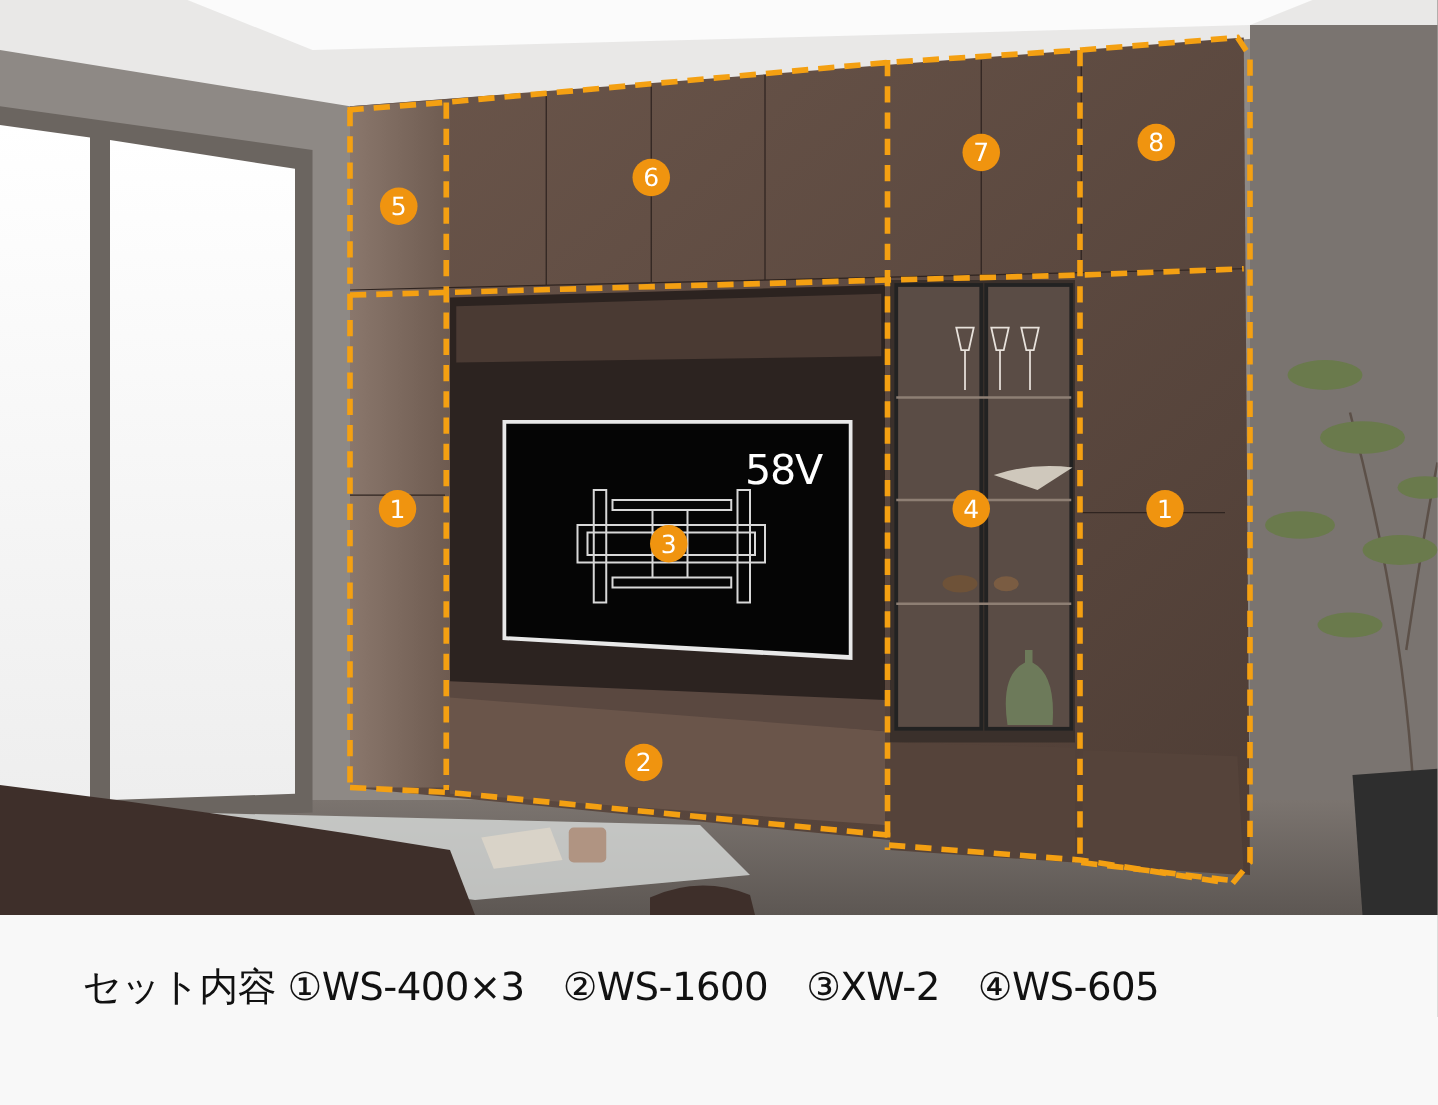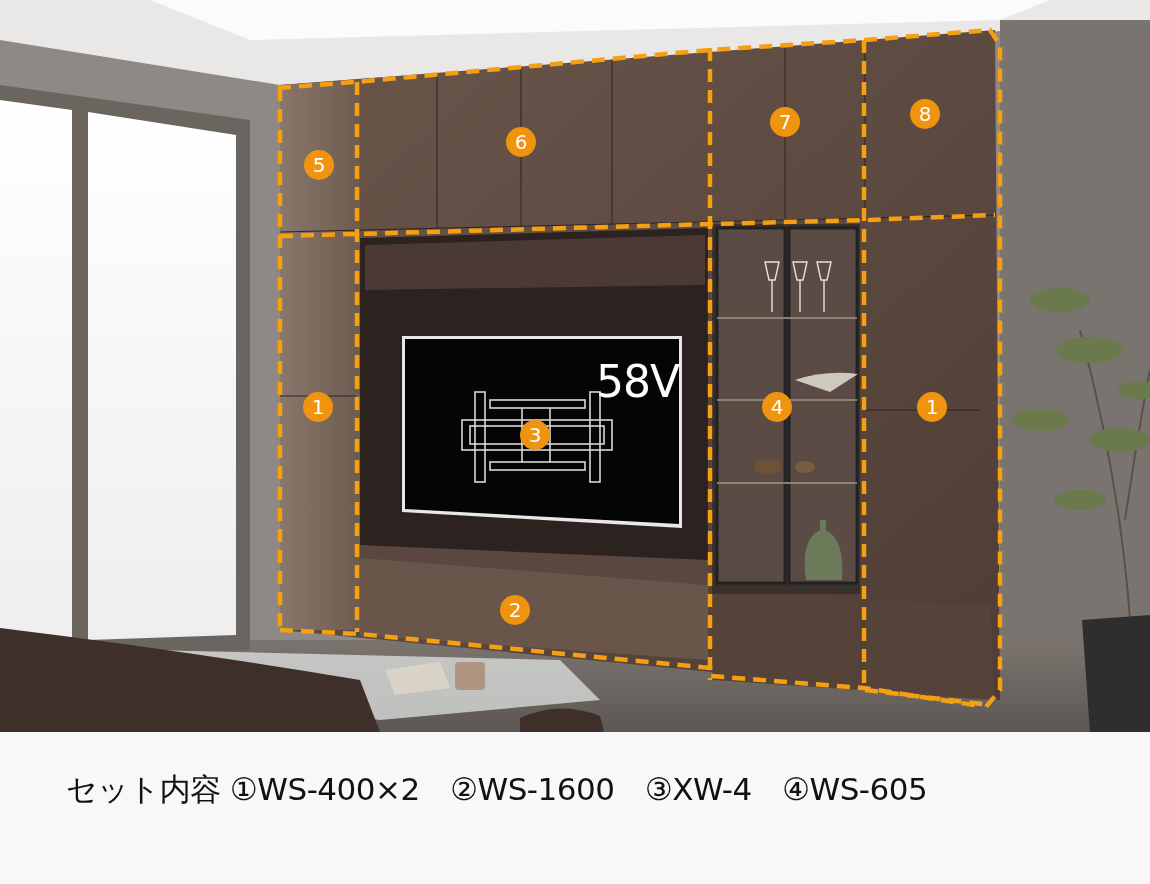--- a/index.html
+++ b/index.html
@@ -139,28 +139,28 @@
 
       <polyline points="710,48 710,680"></polyline>
 
       <polyline points="864,40 864,690"></polyline>
 
       <polyline points="280,630 360,634 710,668 710,676 864,688 980,706"></polyline>
       <polyline points="865,690 990,705"></polyline>
     </g>
   </svg>
 
-  <div class="tv-label" style="position:absolute;left:596px;top:356px;color:#fff;font-size:44px;font-family:'DejaVu Sans',sans-serif;letter-spacing:-1px;">58V</div>
+  <div class="tv-label" style="position:absolute;left:596px;top:356px;color:#fff;font-size:33px;font-family:'DejaVu Sans',sans-serif;letter-spacing:-1px;">58V</div>
 
   <div class="badge" style="left:303px;top:392px;">1</div>
   <div class="badge" style="left:917px;top:392px;">1</div>
   <div class="badge" style="left:500px;top:595px;">2</div>
   <div class="badge" style="left:520px;top:420px;">3</div>
   <div class="badge" style="left:762px;top:392px;">4</div>
   <div class="badge" style="left:304px;top:150px;">5</div>
   <div class="badge" style="left:506px;top:127px;">6</div>
   <div class="badge" style="left:770px;top:107px;">7</div>
   <div class="badge" style="left:910px;top:99px;">8</div>
 </div>
 
 <div class="caption">
-  <div class="cap-line" style="left:66px;top:37px;">セット内容 ①WS-400×2　②WS-1600　③XW-4　④WS-605</div>
+  <div class="cap-line" style="left:66px;top:37px;">セット内容 ①WS-400×3　②WS-1600　③XW-2　④WS-605</div>
 </div>
 
 </body></html>

